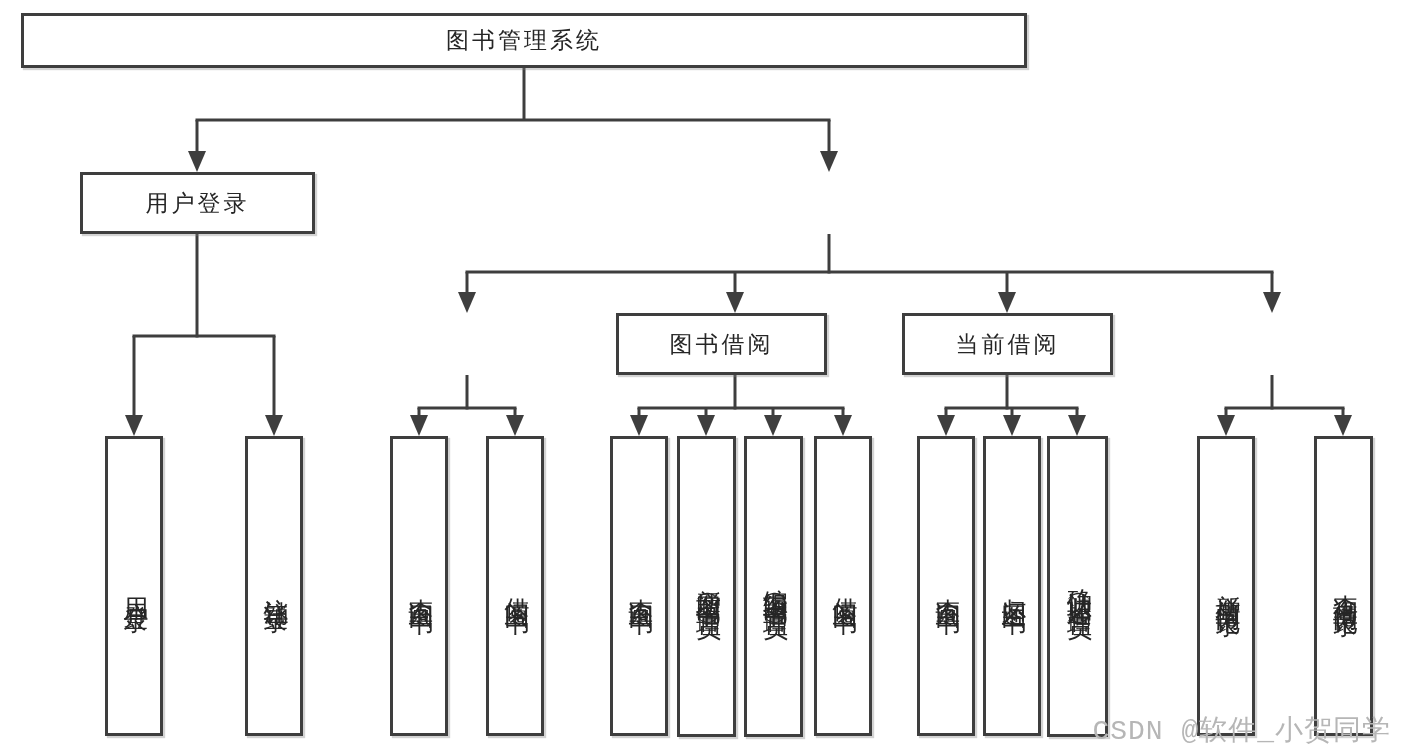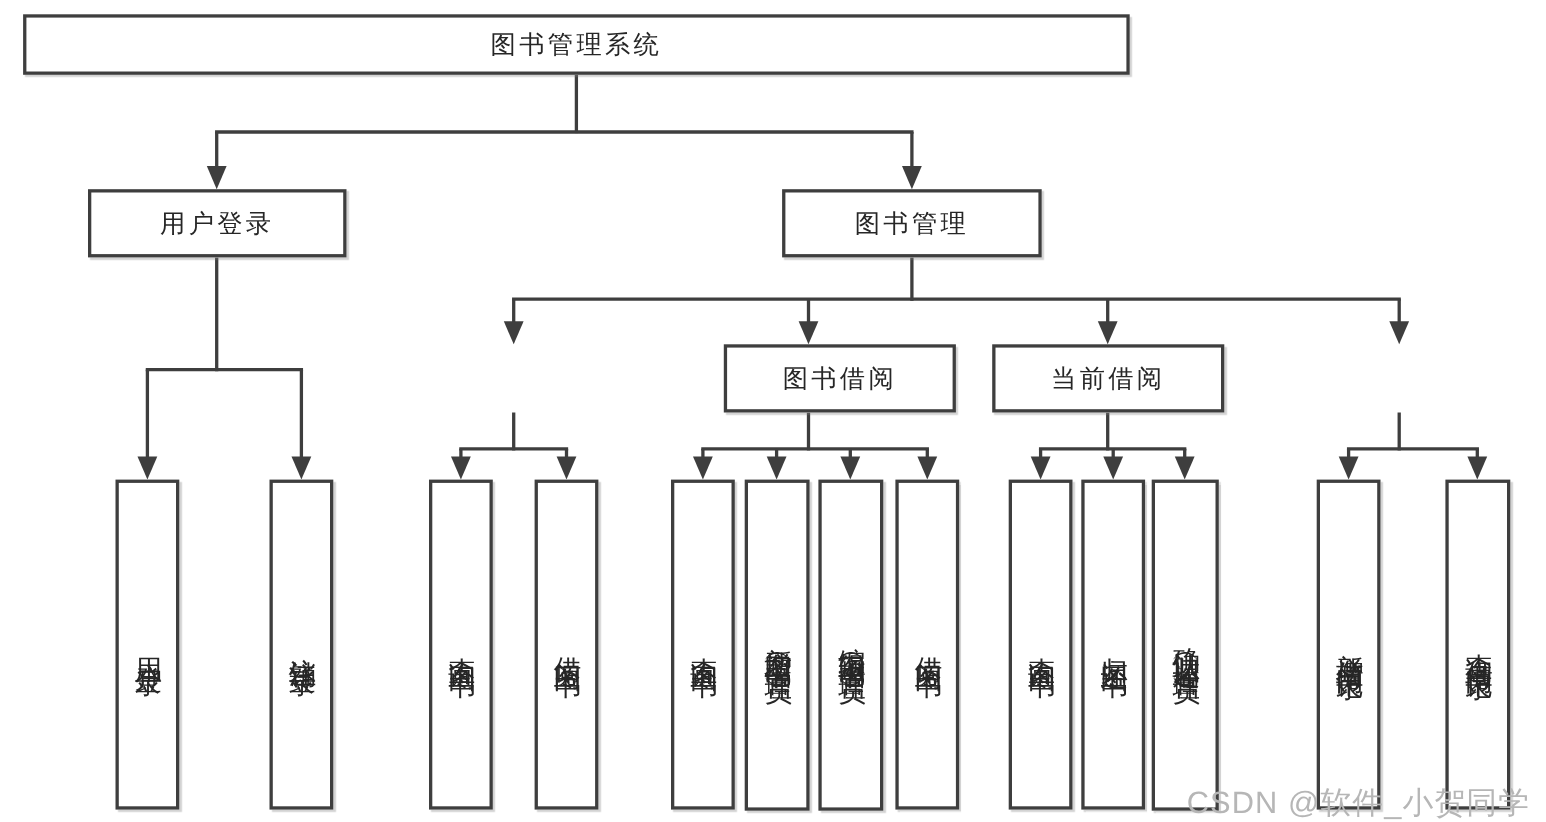--- a/index.html
+++ b/index.html
@@ -1,18 +1,18 @@
 <!DOCTYPE html>
 <html><head>
 <meta charset="utf-8">
 <style>
   html,body{margin:0;padding:0;background:#ffffff;}
   .canvas{
     position:relative;width:1405px;height:747px;background:#ffffff;
-    font-family:Liberation Sans, sans-serif;overflow:hidden;
+    font-family:Liberation Mono, monospace;overflow:hidden;
   }
   .diagram-svg{position:absolute;left:0;top:0;width:1405px;height:747px;}
   .node{
     position:absolute;box-sizing:border-box;background:#ffffff;
     border:3px solid #3e3e3e;display:flex;align-items:center;justify-content:center;
     box-shadow:2px 2px 1px rgba(130,130,130,.35);
   }
   .h-node span{
     font-size:23px;letter-spacing:3px;color:#262626;white-space:nowrap;
   }
@@ -96,25 +96,22 @@
     </g>
   </svg>
 
   <div class="node h-node" style="left:21px;top:13px;width:1006px;height:55px">
     <span>图书管理系统</span>
   </div>
 
   <div class="node h-node" style="left:80px;top:172px;width:235px;height:62px">
     <span>用户登录</span>
   </div>
-  <div class="node h-node" style="left:711px;top:172px;width:236px;height:62px">
-    <span>图书管理</span>
-  </div>
 
-  <div class="node h-node" style="left:658px;top:313px;width:211px;height:62px">
+  <div class="node h-node" style="left:616px;top:313px;width:211px;height:62px">
     <span>图书借阅</span>
   </div>
   <div class="node h-node" style="left:902px;top:313px;width:211px;height:62px">
     <span>当前借阅</span>
   </div>
 
   <div class="node v-node" style="left:105px;top:436px;width:58px;height:300px">
     <span>用户登录</span>
   </div>
   <div class="node v-node" style="left:245px;top:436px;width:58px;height:300px">

